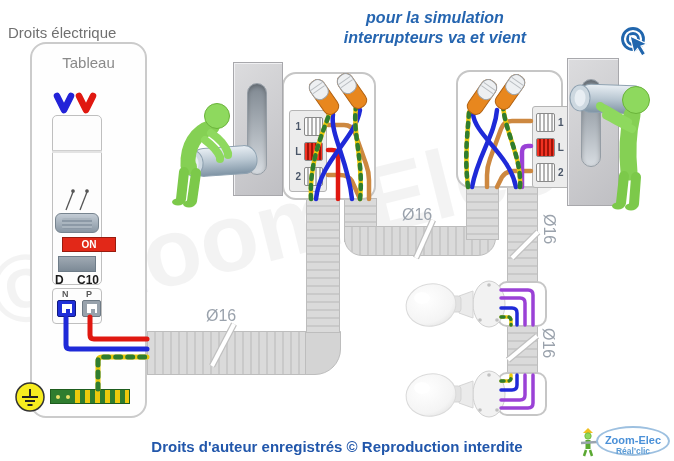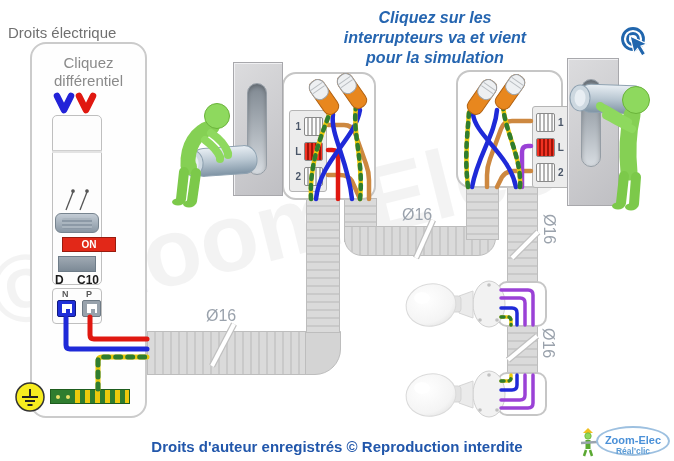--- a/index.html
+++ b/index.html
@@ -92,30 +92,28 @@
   .logo-tag { color:#5b9bd5; font-size:8.5px; font-weight:bold; line-height:9px; }
 </style>
 </head>
 <body>
 
 <div class="stage">
 
   <div class="watermark">© Zoom Elec</div>
 
   <div class="title">
-    <div>Cliquez sur les</div>
+    <div>pour la simulation</div>
     <div>interrupteurs va et vient</div>
-    <div>pour la simulation</div>
   </div>
 
   <div class="tableau-label">Droits électrique</div>
   <div class="panel"></div>
   <div class="subtitle">
-    <div>Cliquez</div>
-    <div>différentiel</div>
+    <div>Tableau</div>
   </div>
 
   <div class="breaker"></div>
   <div class="brk-divider"></div>
   <div class="brk-handle"></div>
   <div class="brk-on">ON</div>
   <div class="brk-gray"></div>
   <div class="brk-rating">
     <span>D</span>
     <span>C10</span>

